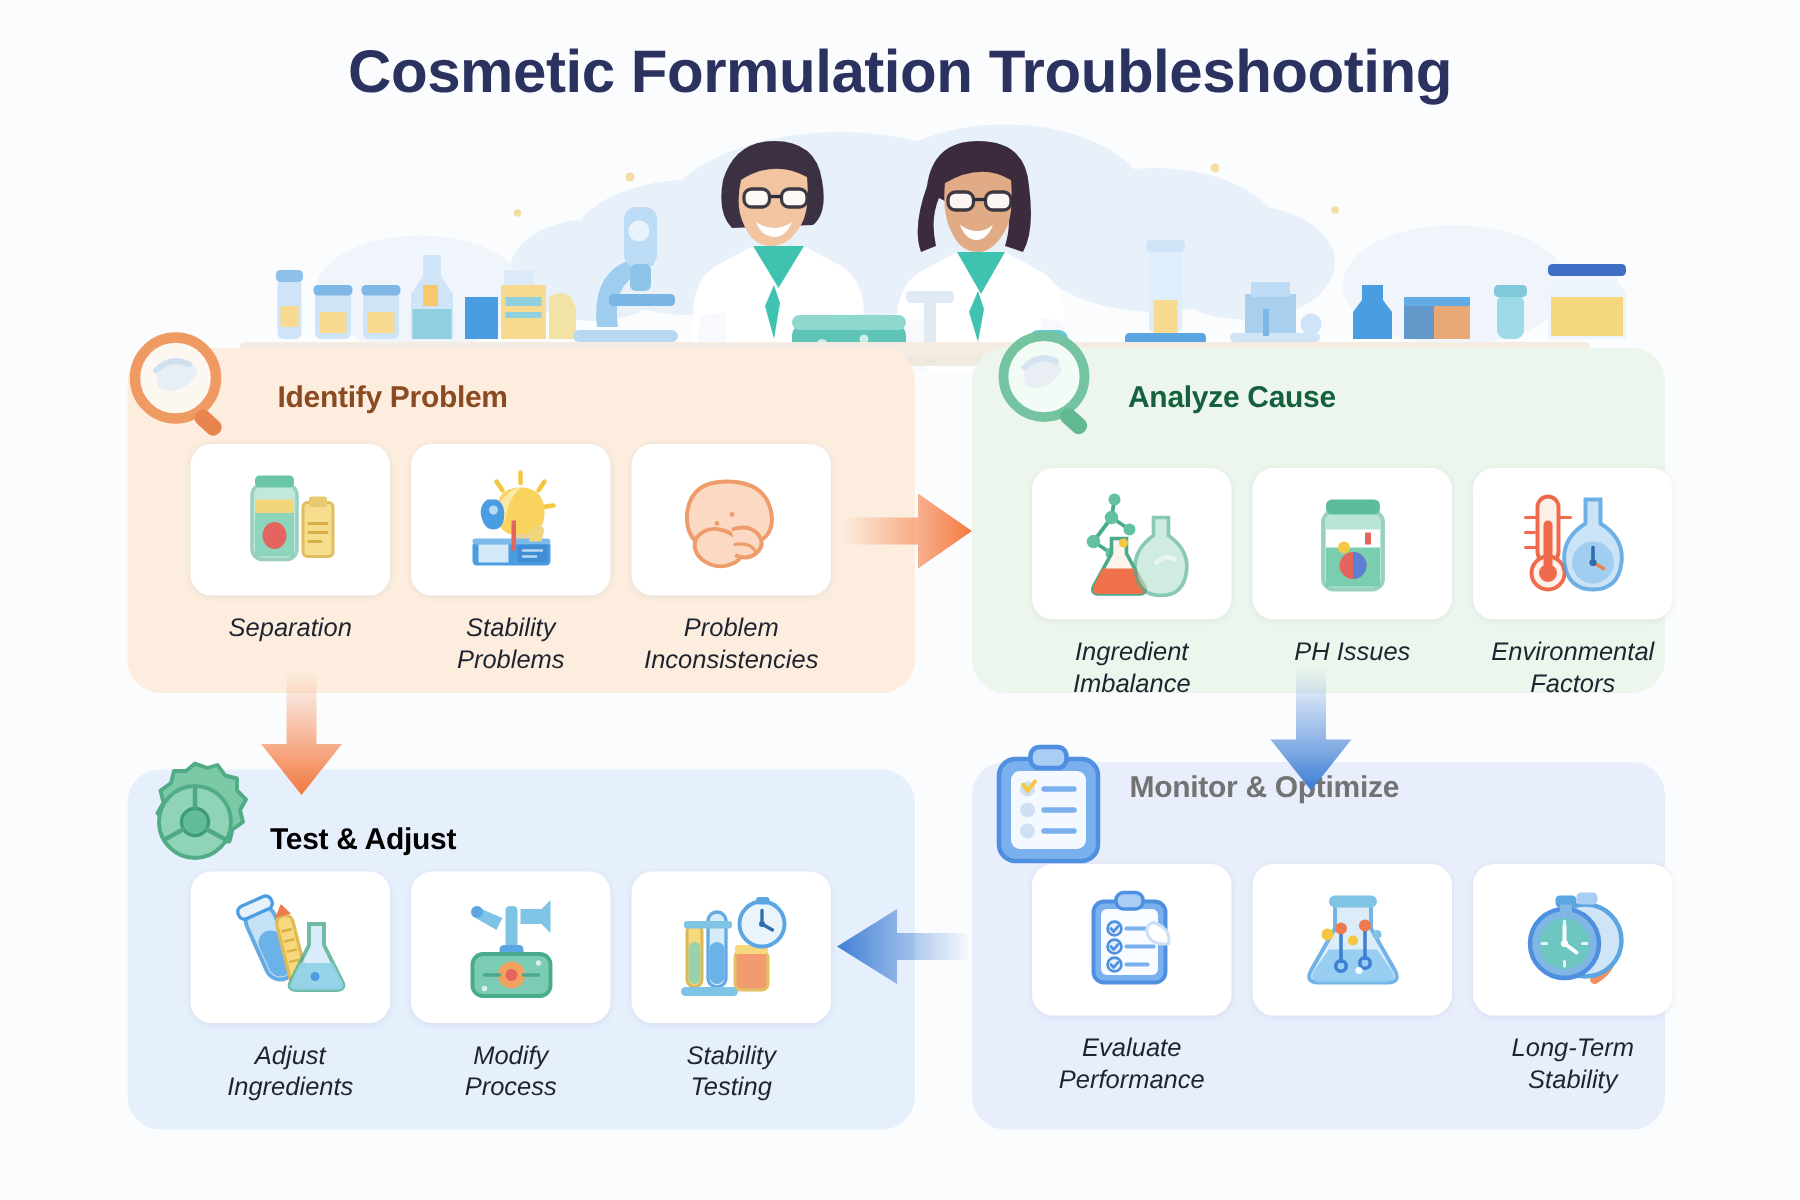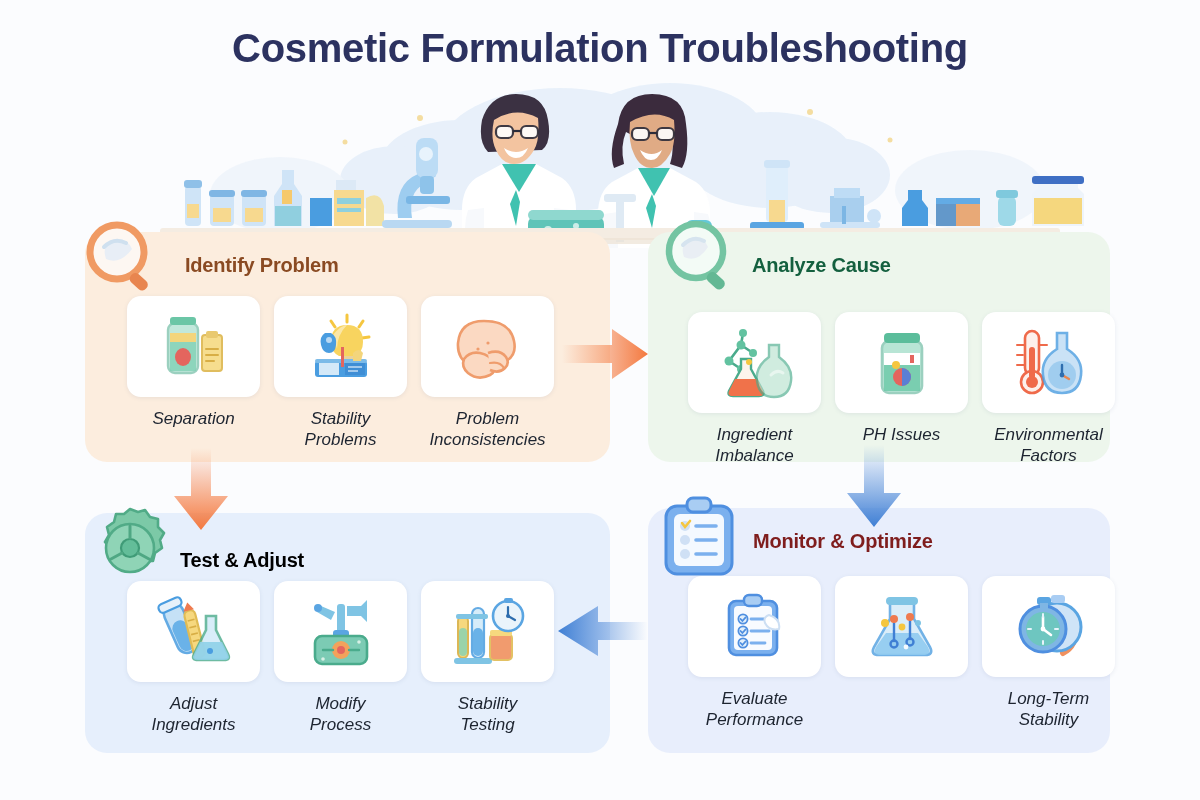--- a/index.html
+++ b/index.html
@@ -98,21 +98,21 @@
   #panel-analyze  { left: 648px; top: 232px; width: 462px; height: 230px;
                     background: #edf6ec; }
   #panel-test     { left: 85px;  top: 513px; width: 525px; height: 240px;
                     background: #e6effc; }
   #panel-monitor  { left: 648px; top: 508px; width: 462px; height: 245px;
                     background: #e8eefc; }
 
   #panel-identify .panel-title { left: 100px; top: 22px; color: #8a4a22; }
   #panel-analyze  .panel-title { left: 104px; top: 22px; color: #14603f; }
   #panel-test     .panel-title { left: 95px;  top: 22px; color: #000000; margin-top: 14px; }
-  #panel-monitor  .panel-title { left: 105px; top: 22px; color: #7f1d1d; }
+  #panel-monitor  .panel-title { left: 105px; top: 6px; color: #737373; }
 
   #panel-identify .panel-badge { left: -5px; top: -15px; }
   #panel-analyze  .panel-badge { left: 8px;  top: -15px; }
   #panel-test     .panel-badge { left: 2px;  top: -8px; }
   #panel-monitor  .panel-badge { left: 8px;  top: -12px; }
 
   #panel-identify .cards { left: 42px; top: 64px; }
   #panel-analyze  .cards { left: 40px; top: 80px; }
   #panel-test     .cards { left: 42px; top: 68px; }
   #panel-monitor  .cards { left: 40px; top: 68px; }

